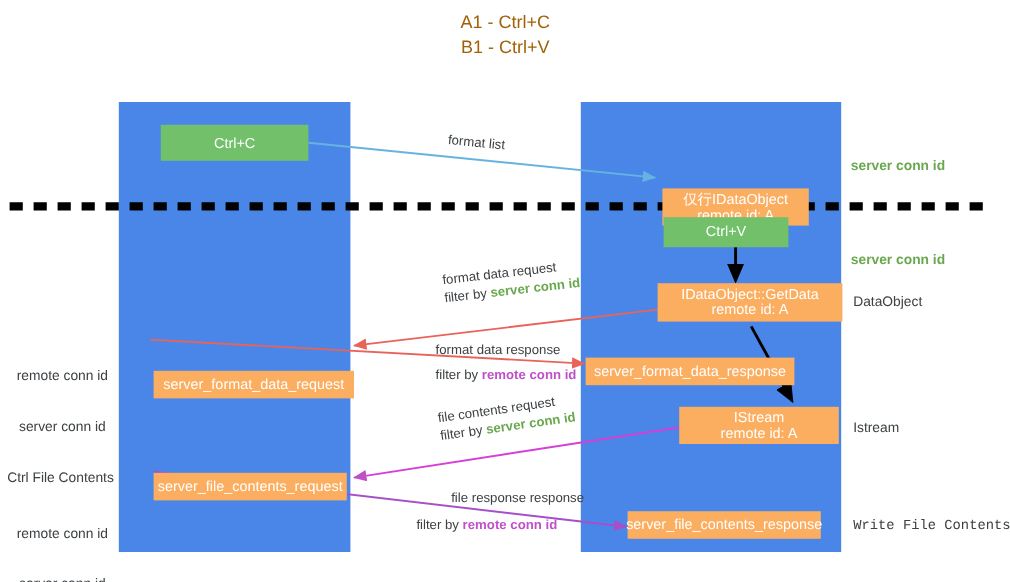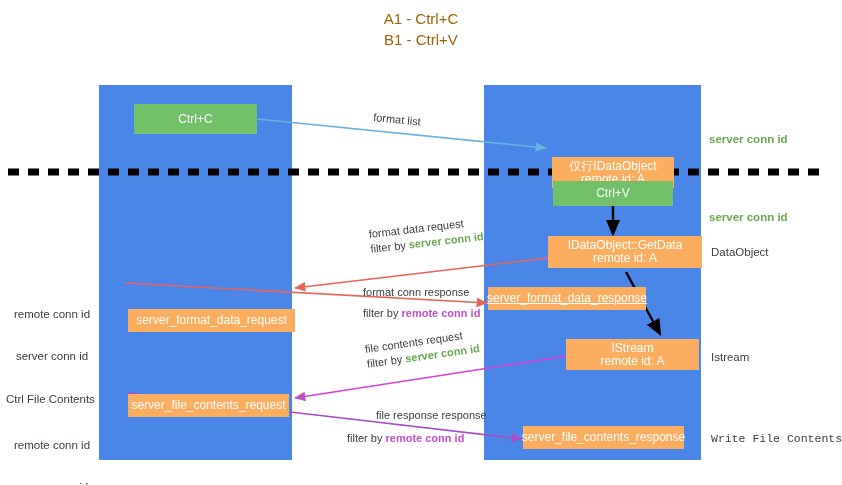--- a/index.html
+++ b/index.html
@@ -113,45 +113,45 @@
     <line x1="567" y1="356" x2="295" y2="398" stroke="#d63fd6" stroke-width="1.6" marker-end="url(#ah-magenta)"></line>
 
     <line x1="128" y1="393" x2="522" y2="439" stroke="#a64fc8" stroke-width="1.6" marker-end="url(#ah-purple)"></line>
   </svg>
 
   <div class="box green" style="left:134px;top:104px;width:123px;height:30px;">Ctrl+C</div>
 
   <div class="box orange" style="left:552px;top:129px;width:122px;height:31px;margin-top:28px;">仅行IDataObject
 remote id: A</div>
 
-  <div class="box green" style="left:553px;top:181px;width:120px;height:25px;">Ctrl+V</div>
+  <div class="box green" style="left:553px;top:181px;width:104px;height:25px;">Ctrl+V</div>
 
   <div class="box orange" style="left:548px;top:236px;width:154px;height:32px;">IDataObject::GetData
 remote id: A</div>
 
   <div class="box orange" style="left:128px;top:277px;width:167px;height:23px;margin-top:32px;">server_format_data_request</div>
 
-  <div class="box orange" style="left:488px;top:287px;width:158px;height:23px;text-decoration:underline;">server_format_data_response</div>
+  <div class="box orange" style="left:488px;top:298px;width:174px;height:23px;">server_format_data_response</div>
 
   <div class="box orange" style="left:566px;top:339px;width:133px;height:31px;">IStream
 remote id: A</div>
 
   <div class="box orange" style="left:523px;top:426px;width:161px;height:23px;">server_file_contents_response</div>
 
   <div class="box orange" style="left:128px;top:394px;width:161px;height:23px;">server_file_contents_request</div>
 
   <div class="edgelab" style="left:374px;top:110px;transform:rotate(5.5deg);">format list</div>
 
   <div class="edgelab" style="left:368px;top:227px;transform:rotate(-6.5deg);">
     <div>format data request</div>
     <div><b>filter by </b><span class="g">server conn id</span></div>
   </div>
 
   <div class="edgelab" style="left:363px;top:285px;">
-    <div>format conn response</div>
+    <div>format data response</div>
     <div style="margin-top:6px;"><b>filter by </b><span class="m">remote conn id</span></div>
   </div>
 
   <div class="edgelab" style="left:364px;top:342px;transform:rotate(-8deg);">
     <div>file contents request</div>
     <div><b>filter by </b><span class="g">server conn id</span></div>
   </div>
 
   <div class="edgelab" style="left:376px;top:408px;">
     <div>file response response</div>

